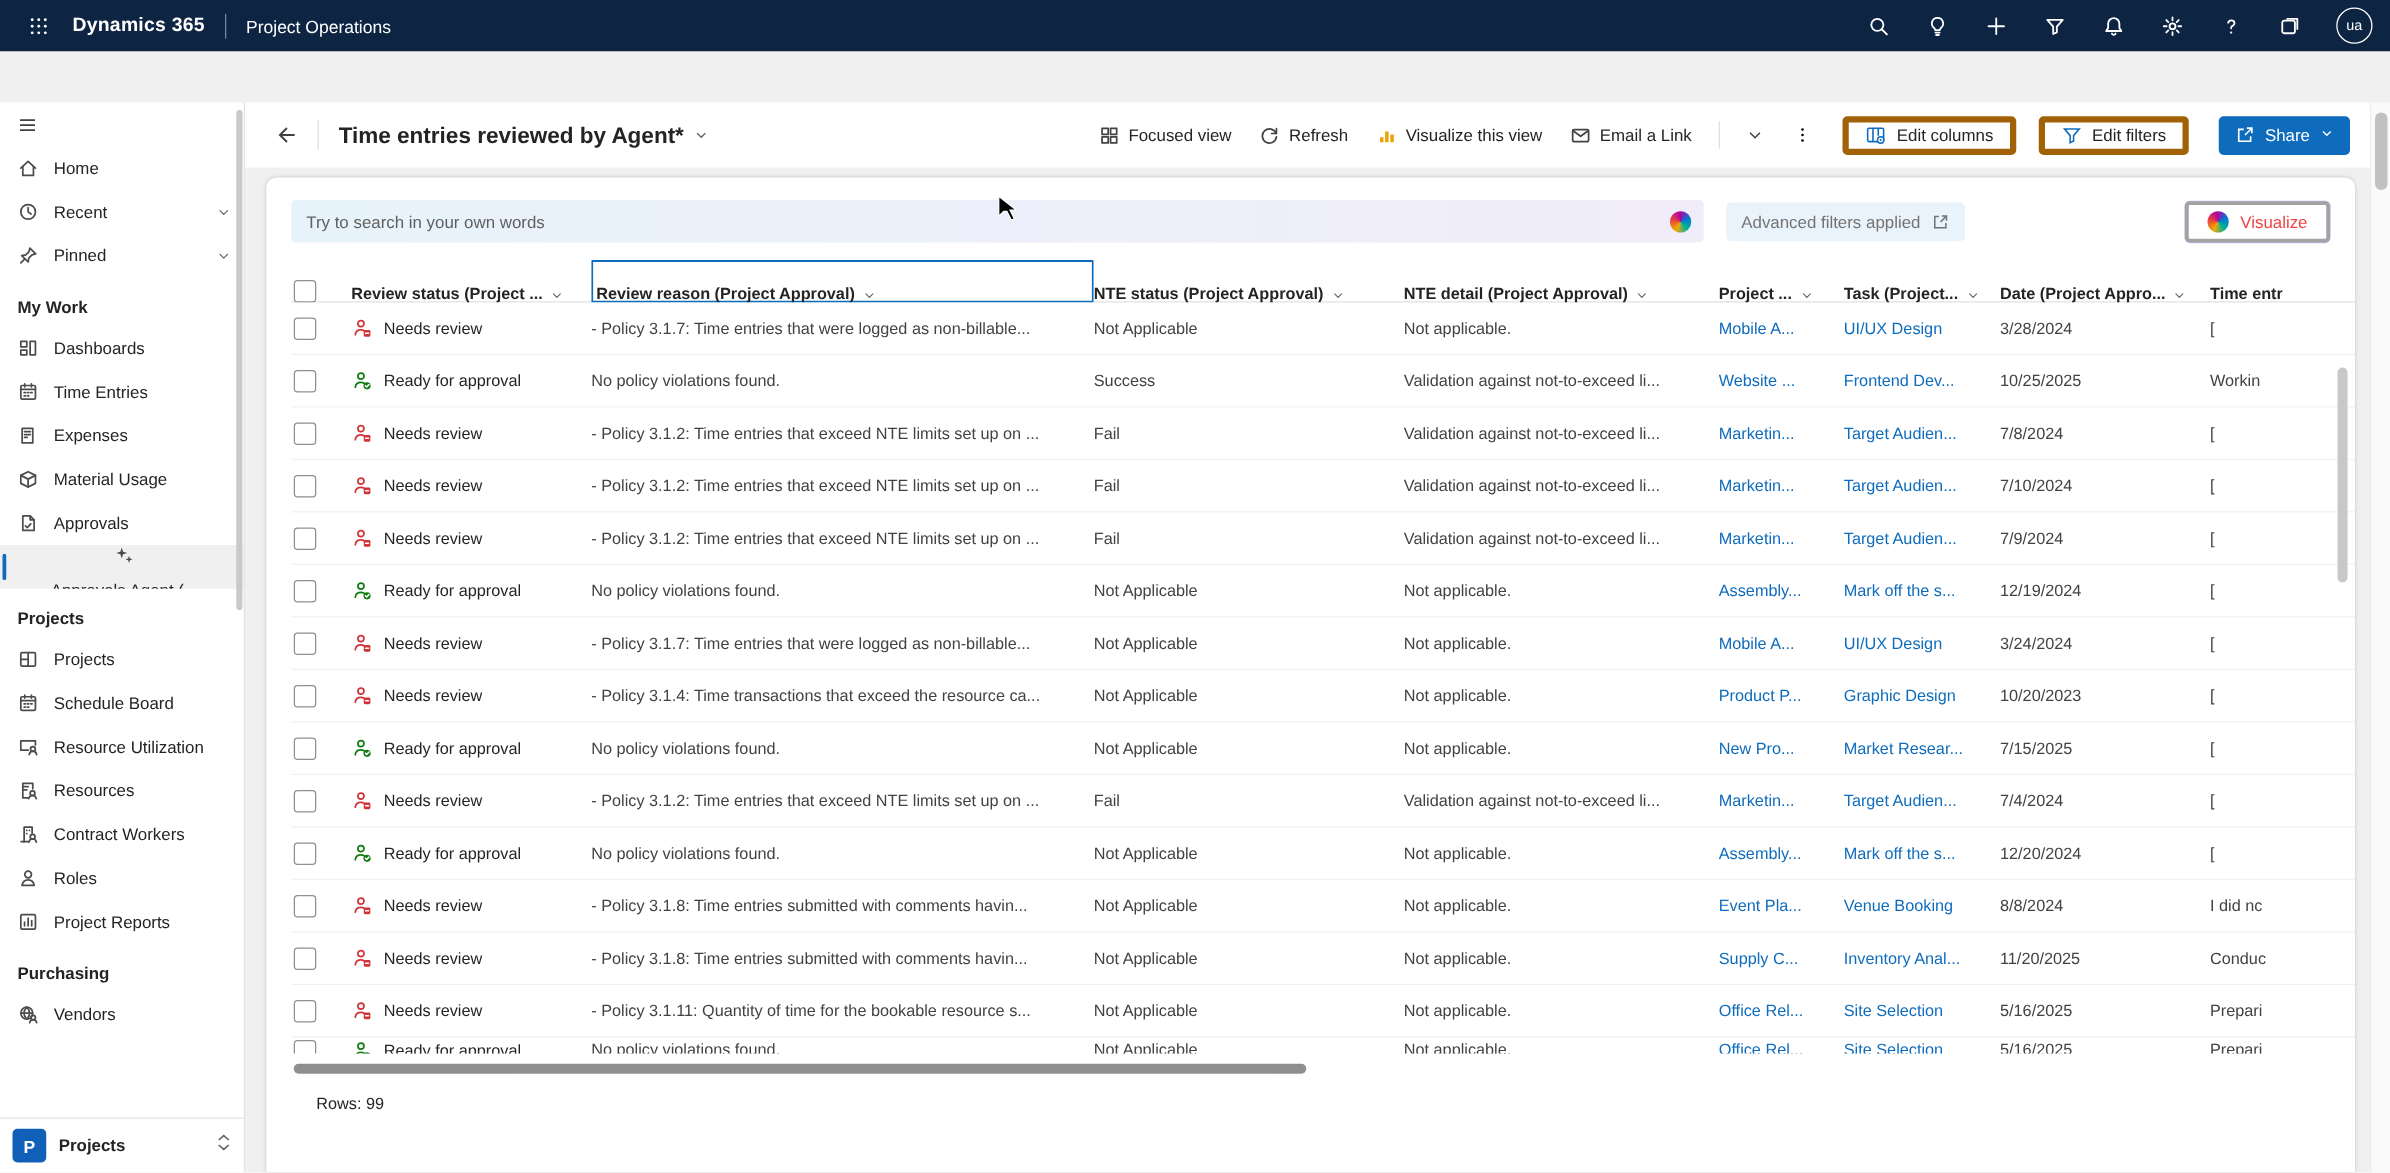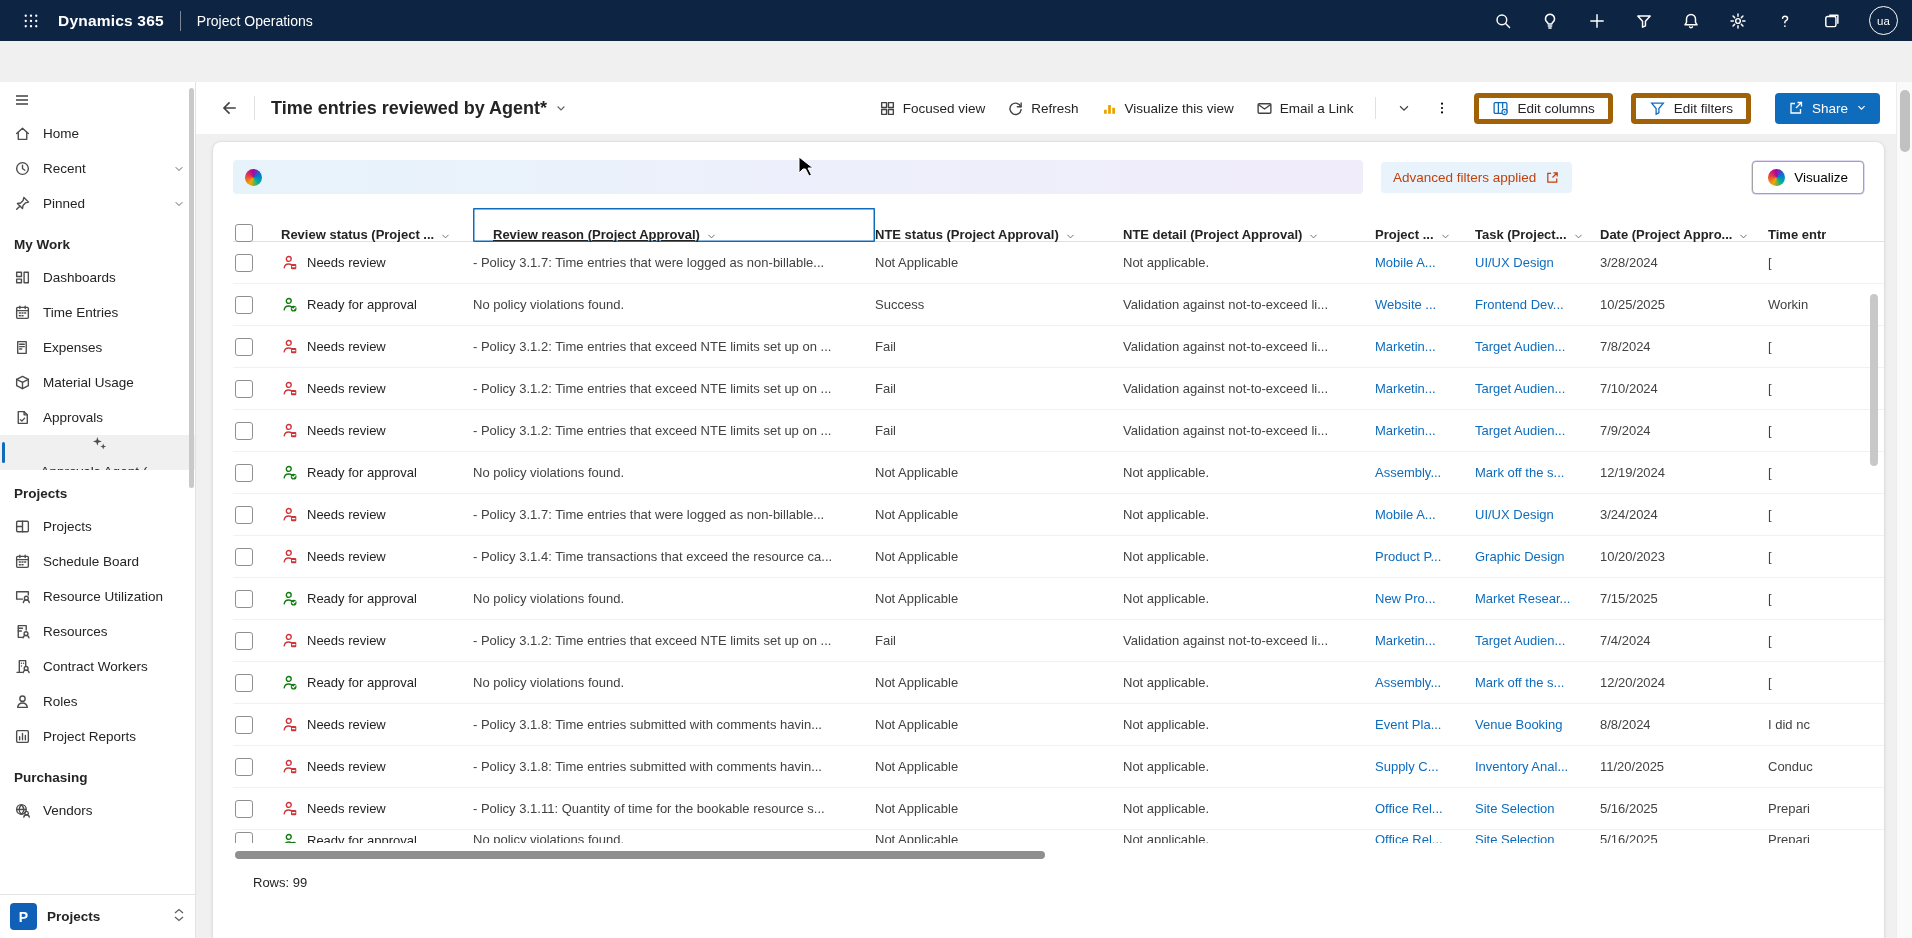--- a/index.html
+++ b/index.html
@@ -62,30 +62,30 @@
   .btn-primary .ic { width:16px; height:16px; display:flex; color:#fff; }
   .btn-primary .chev { font-size:10px; }
 
   
   .card { position:absolute; top:60px; left:17px; right:28px; bottom:0; background:#fff; border-radius:8px 8px 0 0; box-shadow:0 0 2px rgba(0,0,0,.12), 0 1px 5px rgba(0,0,0,.09); overflow:hidden; }
   .filter-row { display:flex; align-items:center; margin:18px 20px 0 20px; gap:18px; height:34px; }
   .search-box { width:1130px; height:34px; border-radius:4px; background:linear-gradient(90deg,#e7f3fa 0%,#ecf0fb 45%,#f1ecfa 100%); display:flex; align-items:center; padding:0 10px 0 12px; }
   .search-box input { flex:1; border:none; outline:none; background:transparent; font-size:13.5px; color:#424242; font-family:inherit; }
   .search-box input::placeholder { color:#5f5f5f; }
   .copilot { width:17px; height:17px; border-radius:50%; background:conic-gradient(from 210deg,#f2a900,#e8453c,#b4009e,#0078d4,#00b294,#f2a900); flex:none; cursor:pointer; }
-  .adv-chip { display:flex; align-items:center; gap:9px; height:31px; padding:0 12px; border-radius:4px; background:#e9f3fb; color:#c2410c; font-size:13.5px; cursor:pointer; white-space:nowrap; }
+  .adv-chip { display:flex; align-items:center; gap:9px; height:31px; padding:0 12px; border-radius:4px; background:#e9f3fb; color:#737373; font-size:13.5px; cursor:pointer; white-space:nowrap; }
   .adv-chip .ic { width:15px; height:15px; display:flex; }
-  .visualize-btn { margin-left:auto; display:flex; align-items:center; gap:9px; height:33px; padding:0 15px; border-radius:4px; background:#fff; border:1px solid #a3a3a3; box-shadow:0 0 0 .5px #c6b5ea; font-size:13.5px; color:#000000; cursor:pointer; }
+  .visualize-btn { margin-left:auto; display:flex; align-items:center; gap:9px; height:33px; padding:0 15px; border-radius:4px; background:#fff; border:3px solid #a3a3a3; box-shadow:0 0 0 .5px #c6b5ea; font-size:13.5px; color:#ef4444; cursor:pointer; }
 
   
   .tablewrap { margin:14px 0 0 20px; position:relative; }
   .thead { display:flex; align-items:center; height:34px; border-bottom:1px solid #e1e1e1; }
   .th { display:flex; align-items:flex-end; gap:6px; font-size:13px; font-weight:600; color:#242424; white-space:nowrap; overflow:hidden; padding:0 8px 0 0; height:34px; cursor:pointer; flex:none; }
   .th .caret { color:#616161; font-size:10px; }
-  .th.sel { box-shadow:inset 0 0 0 1.5px #0f6cbd; background:#fff; padding-left:20px; border-radius:1px;text-decoration:underline; }
+  .th.sel { box-shadow:inset 0 0 0 1.5px #0f6cbd; background:#fff; padding-left:4px; border-radius:1px; }
   .c0 { width:48px; } .c1 { width:192px; } .c2 { width:402px; } .c3 { width:248px; }
   .c4 { width:252px; } .c5 { width:100px; } .c6 { width:125px; } .c7 { width:168px; } .c8 { width:118px; }
   .tbody { overflow:hidden; }
   .trow { display:flex; align-items:center; height:42px; border-bottom:1px solid #f1f1f1; cursor:pointer; }
   .trow.partial { height:13px; overflow:hidden; align-items:flex-start; border-bottom:none; }
   .trow.partial .td, .trow.partial .cbx { margin-top:2px; }
   .td { font-size:13px; color:#424242; white-space:nowrap; overflow:hidden; padding-right:10px; flex:none; }
   .td.status { display:flex; align-items:center; gap:9px; color:#242424; }
   .td.status .sic { width:17px; height:17px; flex:none; display:flex; }
   .td.link { color:#0f6cbd; }
@@ -472,20 +472,21 @@
                   <path d="m3.5 6 4.5 4.5L12.5 6" fill="none" stroke="currentColor" stroke-width="1.6"></path>
                 </svg>
             </span>
           </button>
         </span>
       </div>
 
       <div class="card">
         <div class="filter-row">
           <div class="search-box">
+            <input type="text" placeholder="Try to search in your own words" style="">
             <span class="copilot"></span>
           </div>
           <div class="adv-chip">
             <span>Advanced filters applied</span>
             <span class="ic">
               <svg viewBox="0 0 16 16">
                   <path d="M6.5 3.5H3v9.5h9.5V9" fill="none" stroke="currentColor" stroke-width="1.3"></path>
                   <path d="M9 3h4v4M12.8 3.2 8 8" fill="none" stroke="currentColor" stroke-width="1.3"></path>
                 </svg>
             </span>

